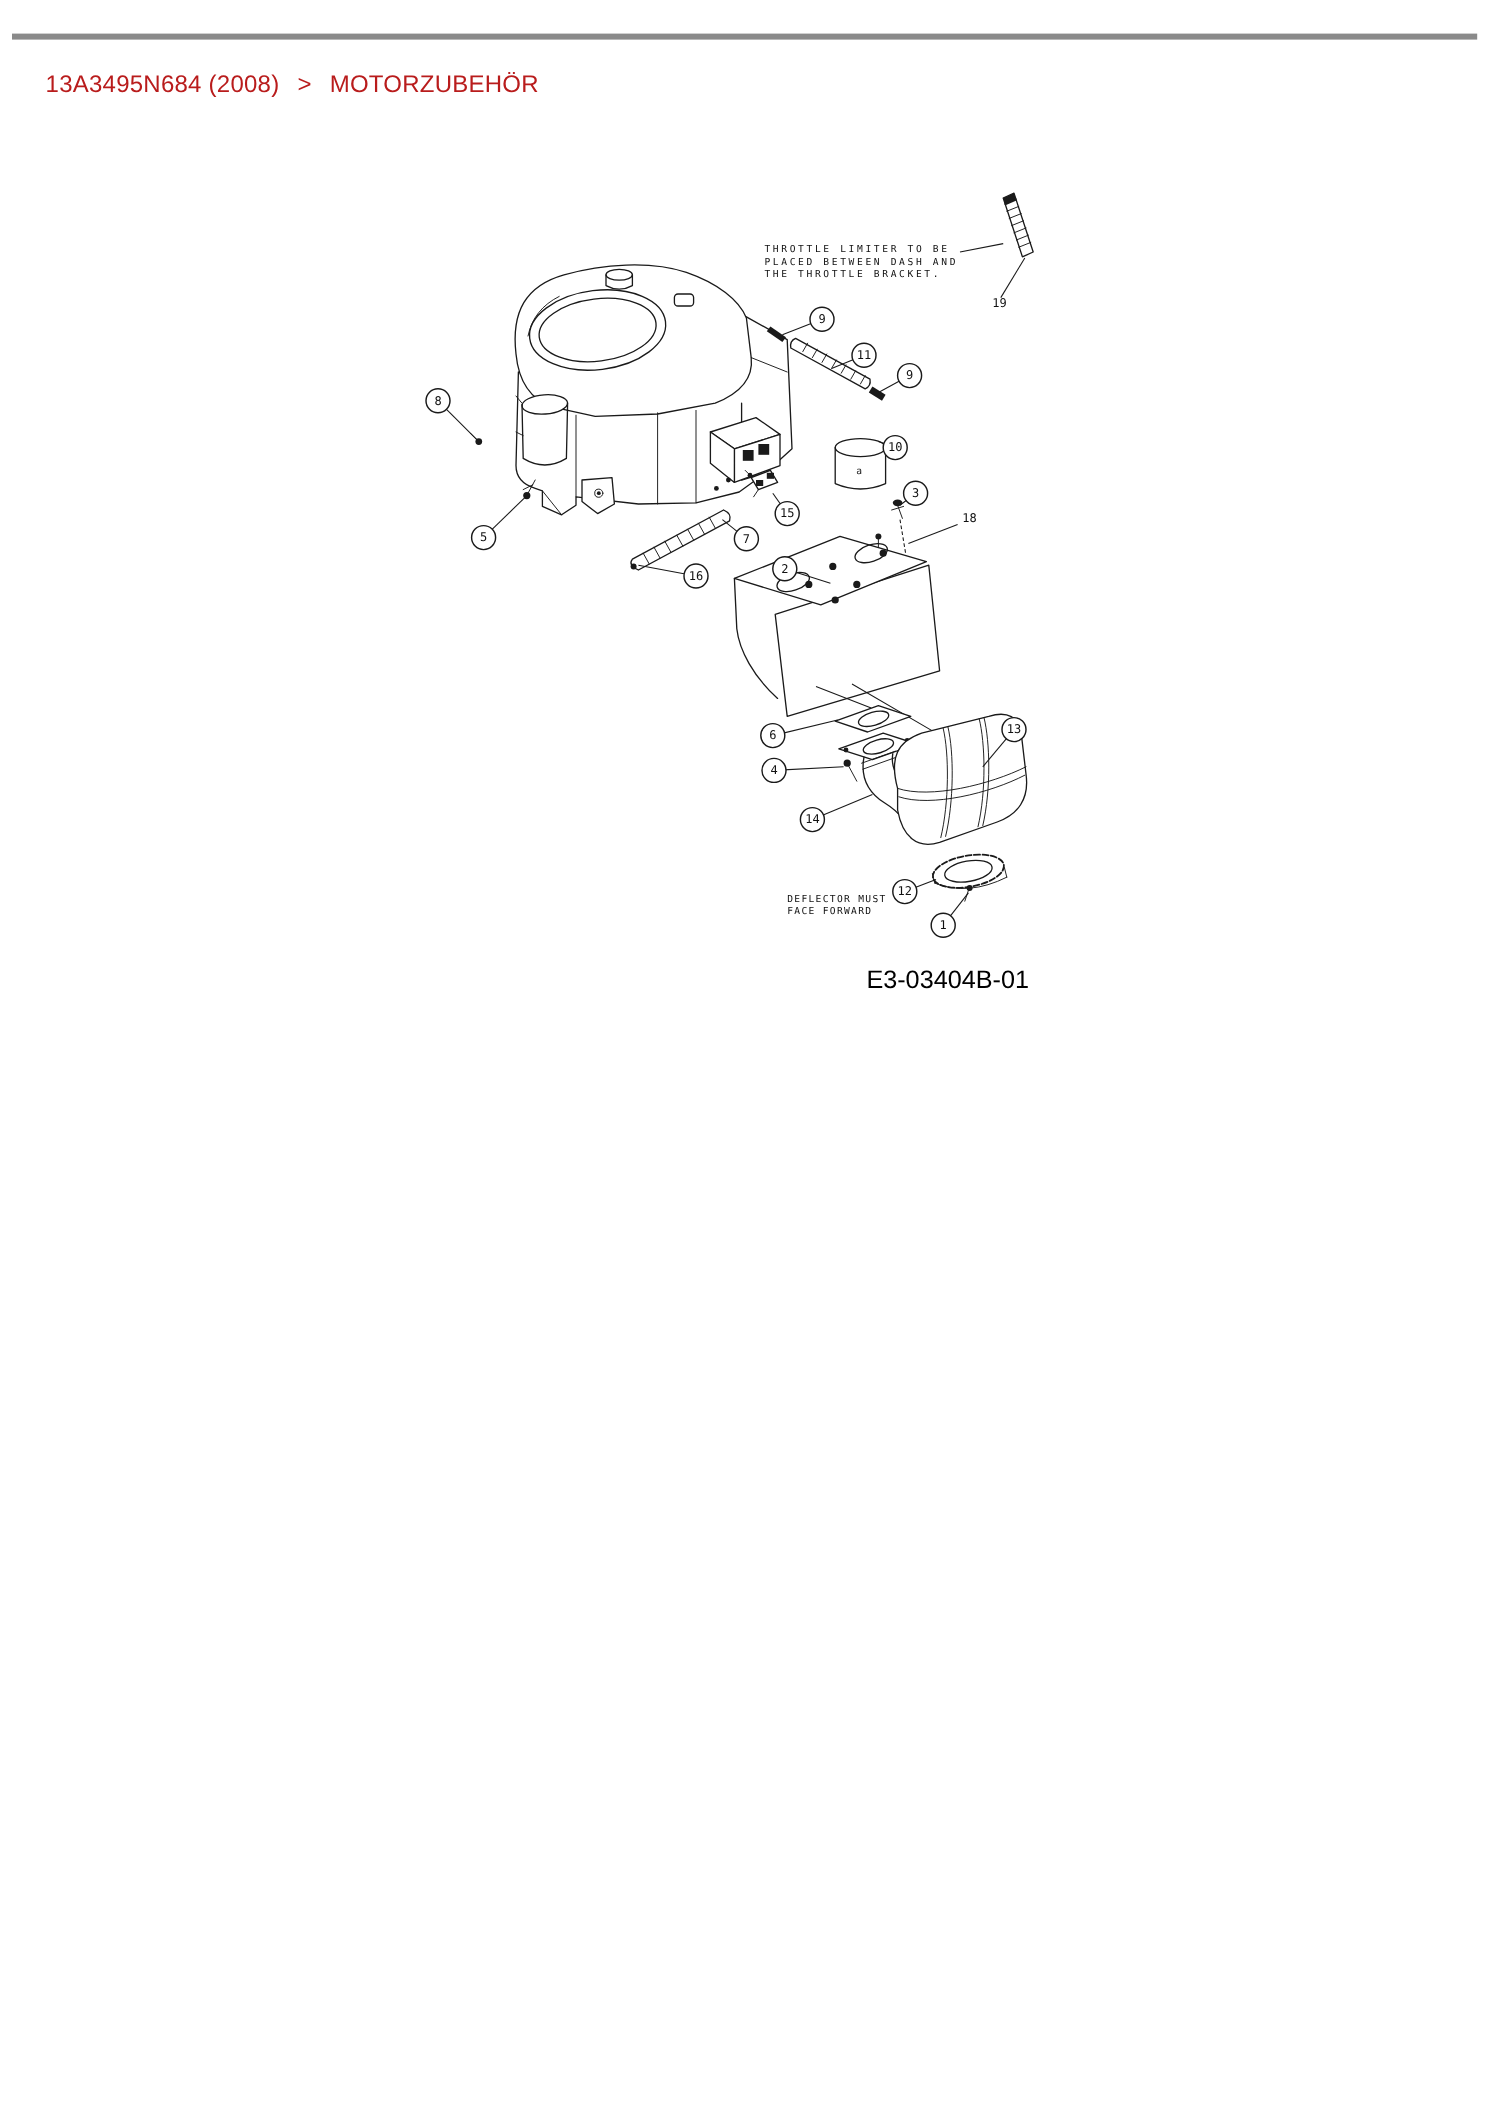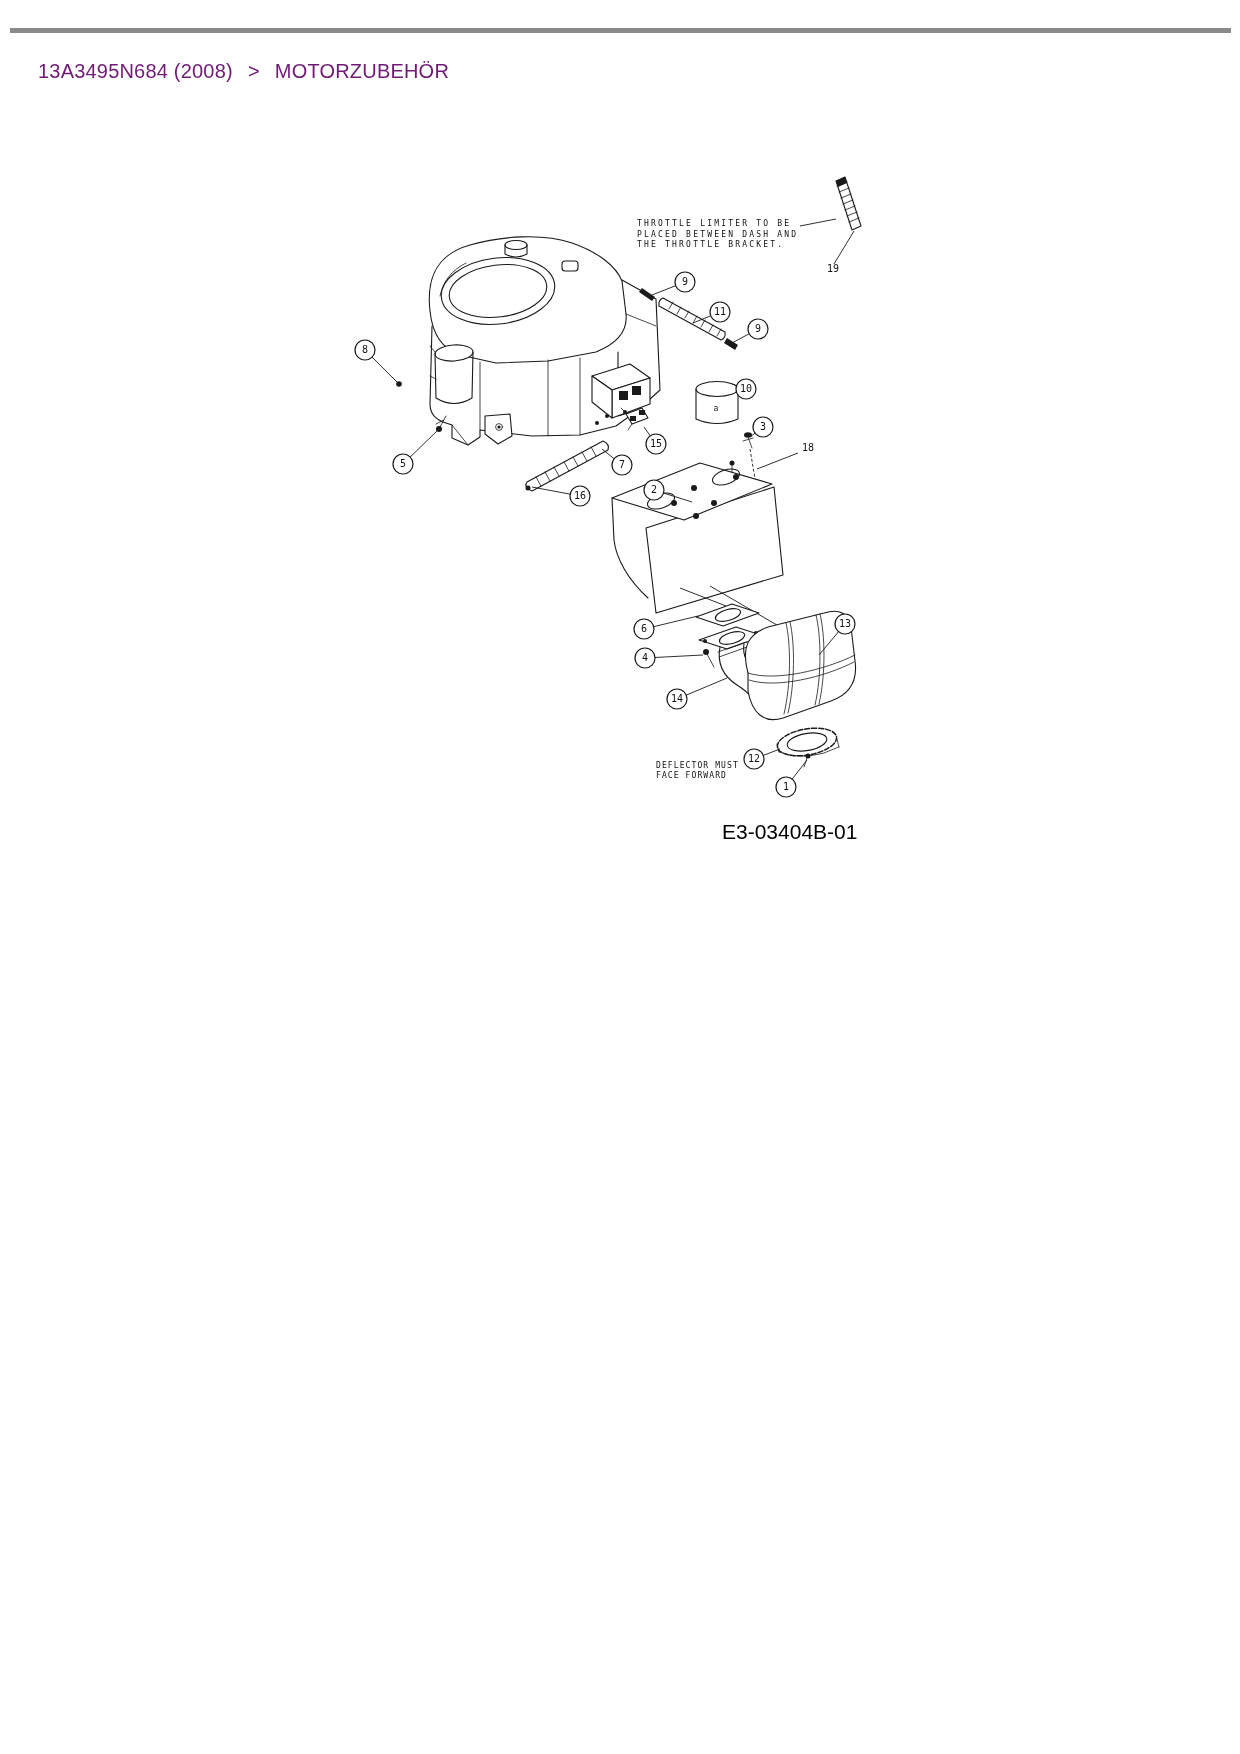--- a/index.html
+++ b/index.html
@@ -1,21 +1,21 @@
 <!DOCTYPE html>
 <html><head>
 <meta charset="utf-8">
 <style>
   html,body{margin:0;padding:0;background:#fff;}
   .page{position:relative;width:1240px;height:1754px;background:#fff;overflow:hidden;
-        font-family:"Liberation Sans",sans-serif;color:#701a75;}
+        font-family:"Liberation Sans",sans-serif;color:#b91c1c;}
   .top-rule{position:absolute;left:10px;top:28px;width:1221px;height:5px;background:#8a8a8a;}
   .breadcrumb{position:absolute;left:38px;top:60px;font-size:20px;letter-spacing:.2px;white-space:nowrap;}
   .breadcrumb .sep{display:inline-block;margin:0 15px;}
-  .diagram-wrap{position:absolute;left:280px;top:146px;width:600px;height:710px;}
+  .diagram-wrap{position:absolute;left:280px;top:130px;width:600px;height:710px;}
   
   .art{stroke:#1a1a1a;stroke-width:1.1;fill:none;stroke-linejoin:round;stroke-linecap:round;}
   .thin{stroke-width:.8;}
   .fillw{fill:#fff;}
   .dark{fill:#1a1a1a;stroke:none;}
   .dash{stroke-dasharray:4 3;}
   .dash2{stroke-dasharray:3 2;}
   .leader{stroke:#1a1a1a;stroke-width:.9;fill:none;}
   .callout-circle{fill:#fff;stroke:#1a1a1a;stroke-width:1.2;}
   .callout-num{font-family:"DejaVu Sans Mono",monospace;font-size:10px;fill:#111;text-anchor:middle;}

